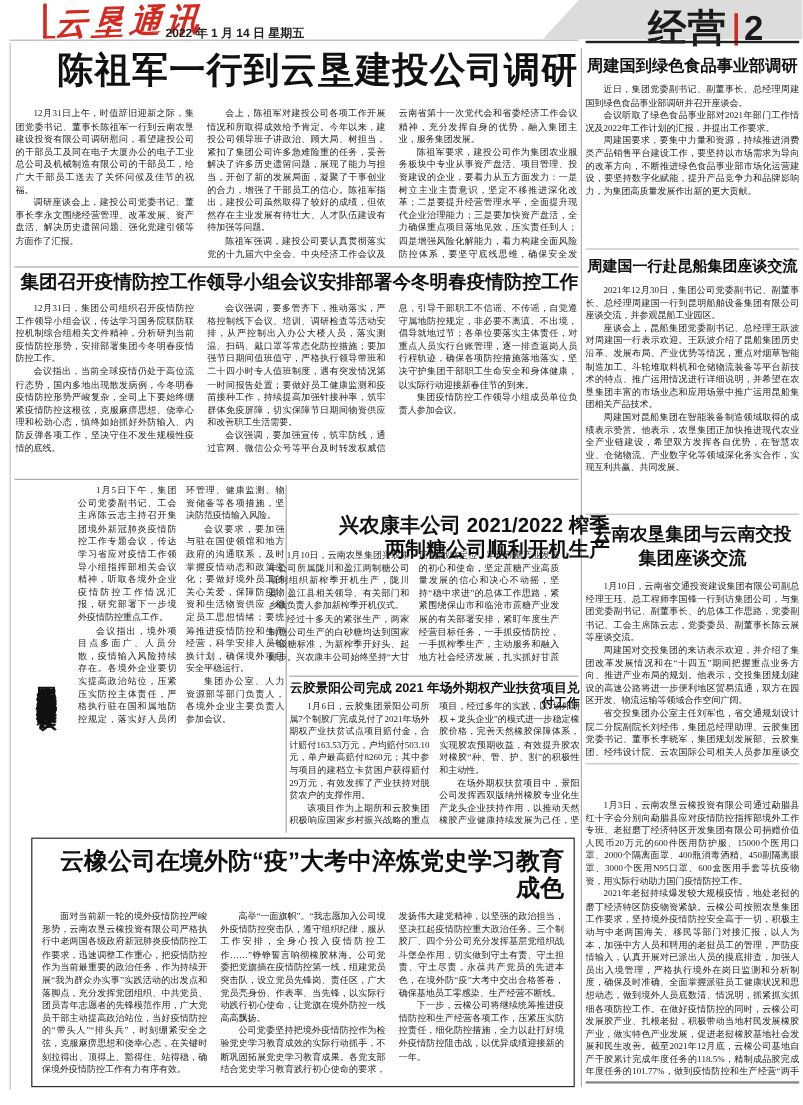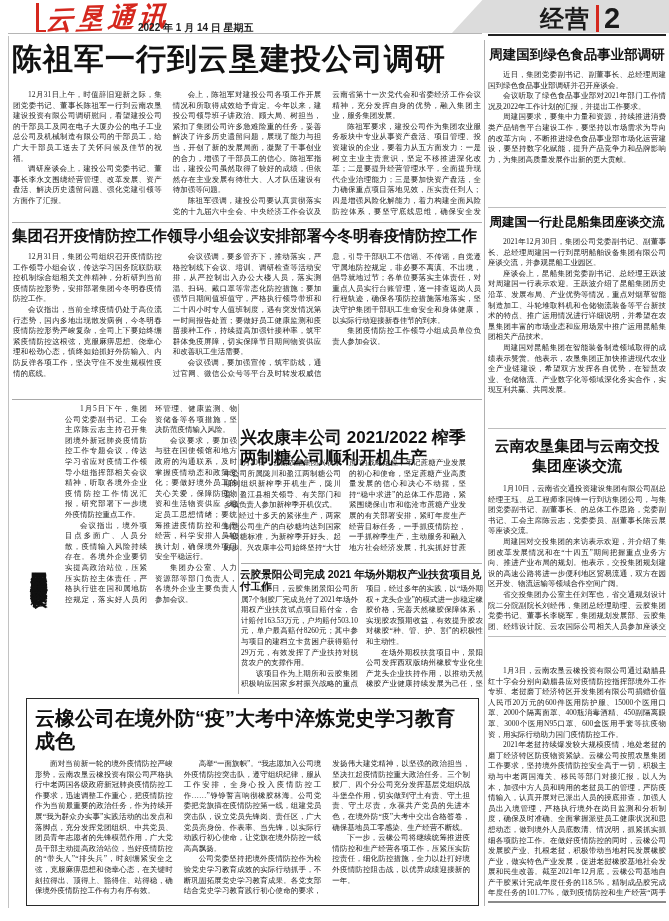--- a/index.html
+++ b/index.html
@@ -10,35 +10,35 @@
     border-left:3px solid #d5281e;border-bottom:2px solid #d5281e;}
   .masthead{position:absolute;left:46px;top:0px;font-size:27px;font-weight:bold;font-style:italic;
     color:#d5281e;letter-spacing:4px;transform:rotate(-2deg) skewX(-6deg);
     font-family:"Liberation Serif",serif;white-space:nowrap;}
   .dateline{position:absolute;left:138px;top:21px;font-size:10px;font-weight:bold;color:#222;
     font-family:"Liberation Sans",sans-serif;white-space:nowrap;}
   .section-wedge{position:absolute;left:452px;top:0;width:217px;height:33px;background:#dcdcdc;
     clip-path:polygon(14% 0,100% 0,100% 100%,0 100%);}
   .section-banner{position:absolute;left:540px;top:2px;display:flex;align-items:center;
     font-family:"Liberation Sans",sans-serif;}
-  .section-name{font-size:24px;font-weight:bold;color:#1a1a1a;letter-spacing:1px;}
+  .section-name{font-size:32px;font-weight:bold;color:#1a1a1a;letter-spacing:1px;}
   .section-bar{width:3px;height:27px;background:#d5281e;margin:0 5px 0 6px;}
   .section-page{font-size:29px;font-weight:bold;color:#1a1a1a;}
   .header-rule-left{position:absolute;left:8px;top:33px;width:474px;height:1px;background:#b5b5b5;}
   .header-rule-right{position:absolute;left:488px;top:34px;width:178px;height:2px;background:#222;}
   
   .edge-left{position:absolute;left:8px;top:36px;width:1px;height:872px;background:#c2c2c2;}
   .vsep-main{position:absolute;left:484px;top:40px;width:1px;height:866px;background:#b0b0b0;}
   .hline{position:absolute;background:#a8a8a8;height:1px;}
   .vline{position:absolute;background:#a8a8a8;width:1px;}
   
   .para{margin:0;text-indent:2em;}
   .colbody{text-align:justify;font-size:7.5px;line-height:10.6px;color:#222;overflow:hidden;}
   .headline{font-family:"Liberation Sans","DejaVu Sans",sans-serif;font-weight:bold;color:#111;
-    text-align:left;line-height:1.15;}
+    text-align:right;line-height:1.15;}
   
   .artA-h{position:absolute;left:12px;top:42px;width:470px;font-size:30px;letter-spacing:1px;}
   .artA-b{position:absolute;left:13px;top:90px;width:468px;height:130px;column-count:3;column-gap:11px;}
   
   .artB-h{position:absolute;left:12px;top:227px;width:470px;font-size:15.5px;}
   .artB-b{position:absolute;left:13px;top:252px;width:468px;height:144px;column-count:3;column-gap:11px;}
   
   .artC{position:absolute;left:13px;top:404px;width:224px;height:328px;display:flex;}
   .artC-h{writing-mode:vertical-rl;text-orientation:upright;font-family:"Liberation Sans",sans-serif;
     font-weight:bold;font-size:17px;color:#111;letter-spacing:1px;width:52px;height:100%;

